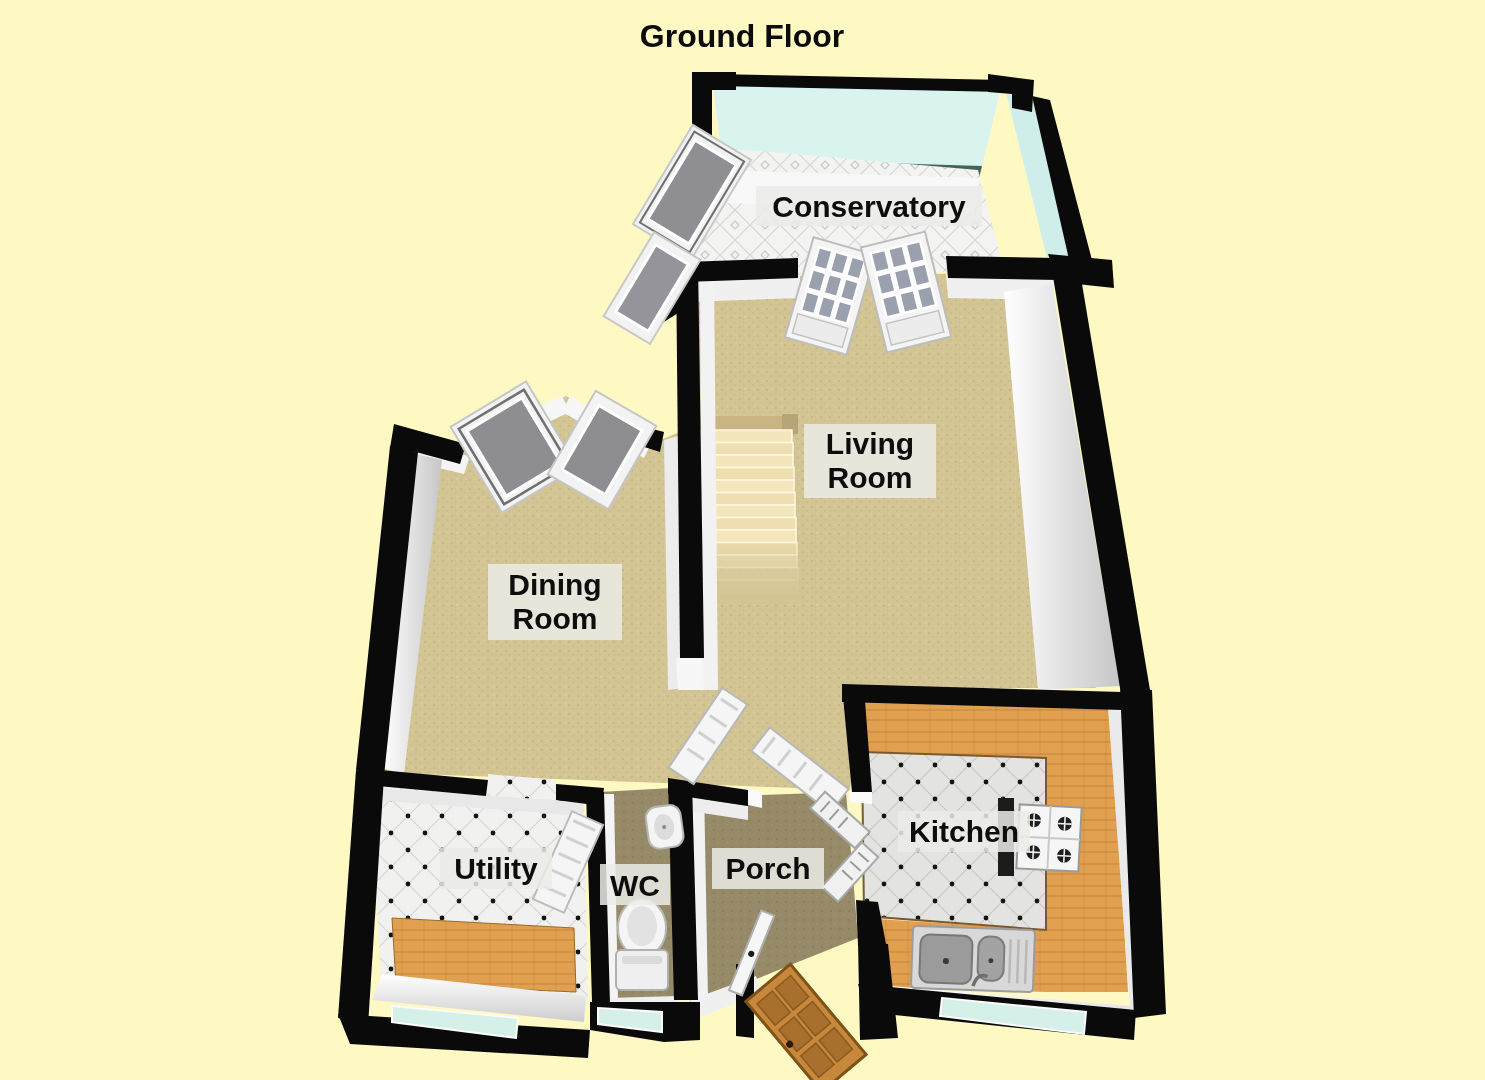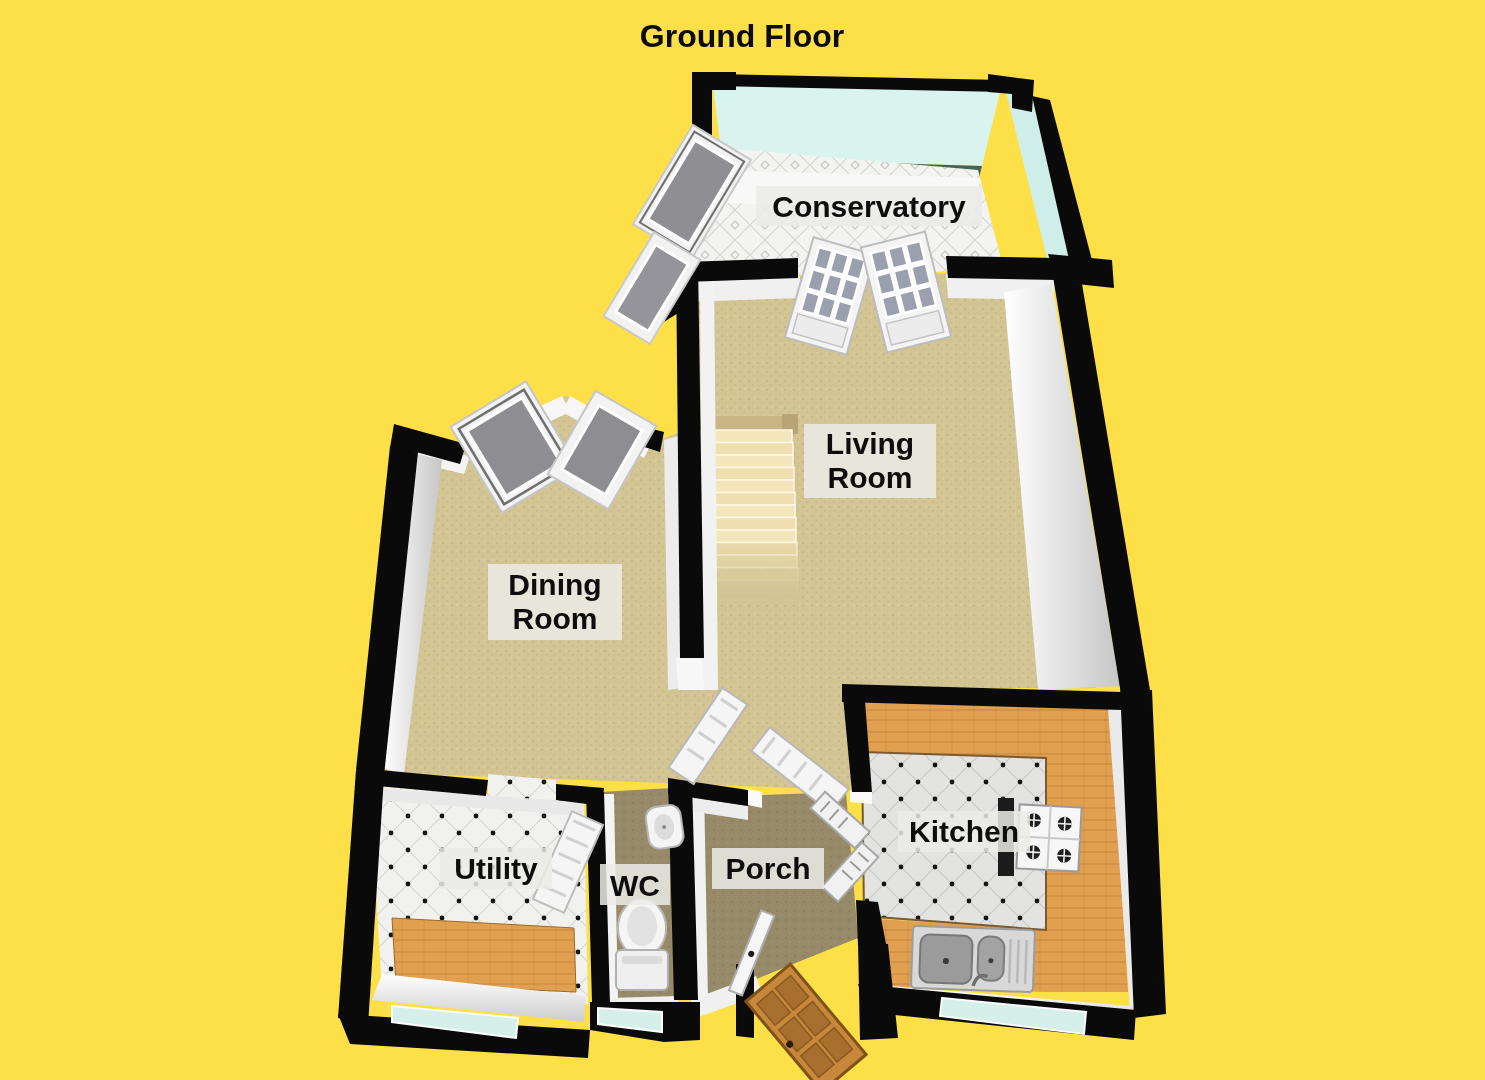--- a/index.html
+++ b/index.html
@@ -1,16 +1,16 @@
 <!DOCTYPE html>
 <html><head>
 <meta charset="utf-8">
 <style>
   html,body{margin:0;padding:0;background:#ffffff;}
-  .stage{position:relative;width:1485px;height:1080px;background:#fde047;overflow:hidden;
+  .stage{position:relative;width:1485px;height:1080px;background:#fef9c3;overflow:hidden;
          font-family:"Liberation Sans", sans-serif;}
   svg{display:block;}
   .room-label-text{font-family:"Liberation Sans", sans-serif;font-weight:bold;fill:#0d0d0d;}
   .title-text{font-family:"Liberation Sans", sans-serif;font-weight:bold;fill:#0b0b0b;}
 </style>
 </head>
 <body>
 
 <div class="stage">
 <svg width="1485" height="1080" viewBox="0 0 1485 1080">

